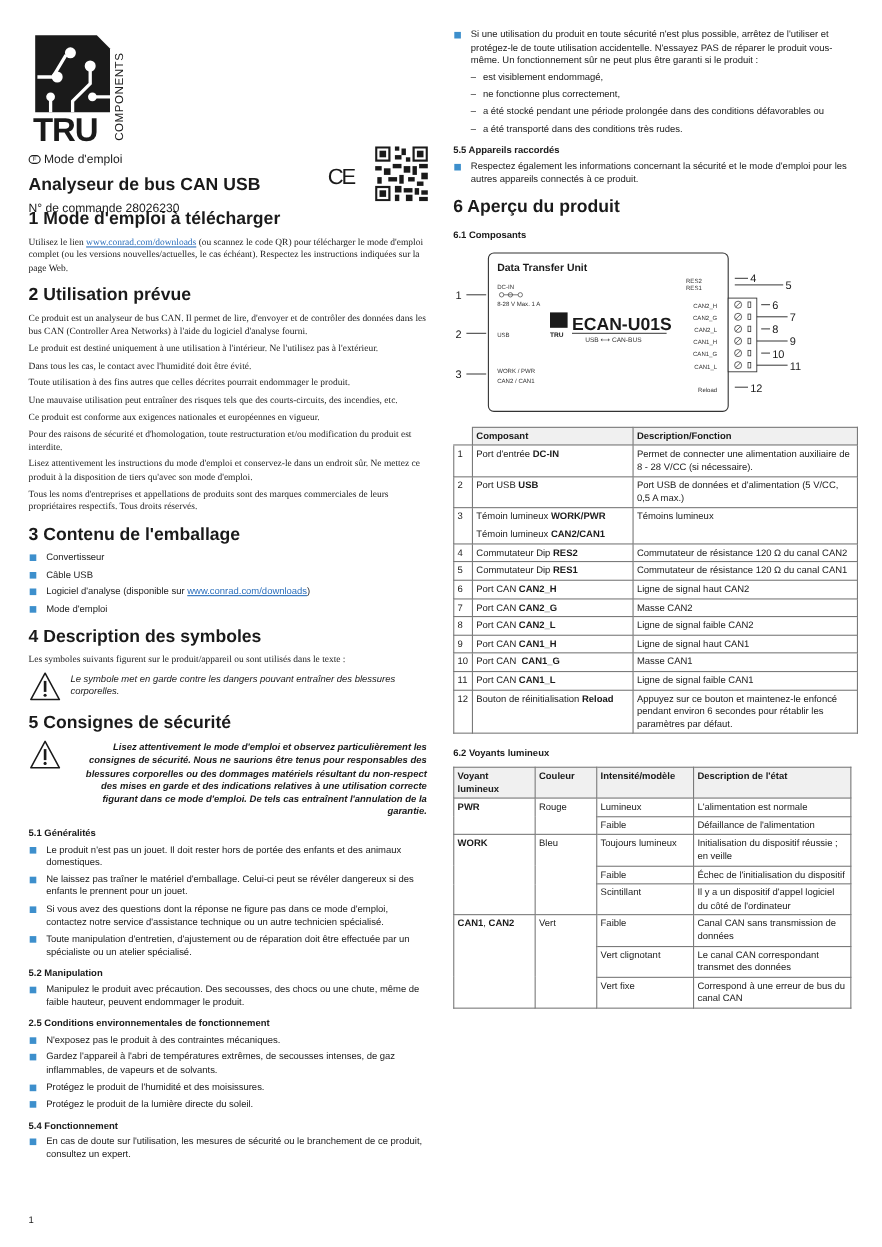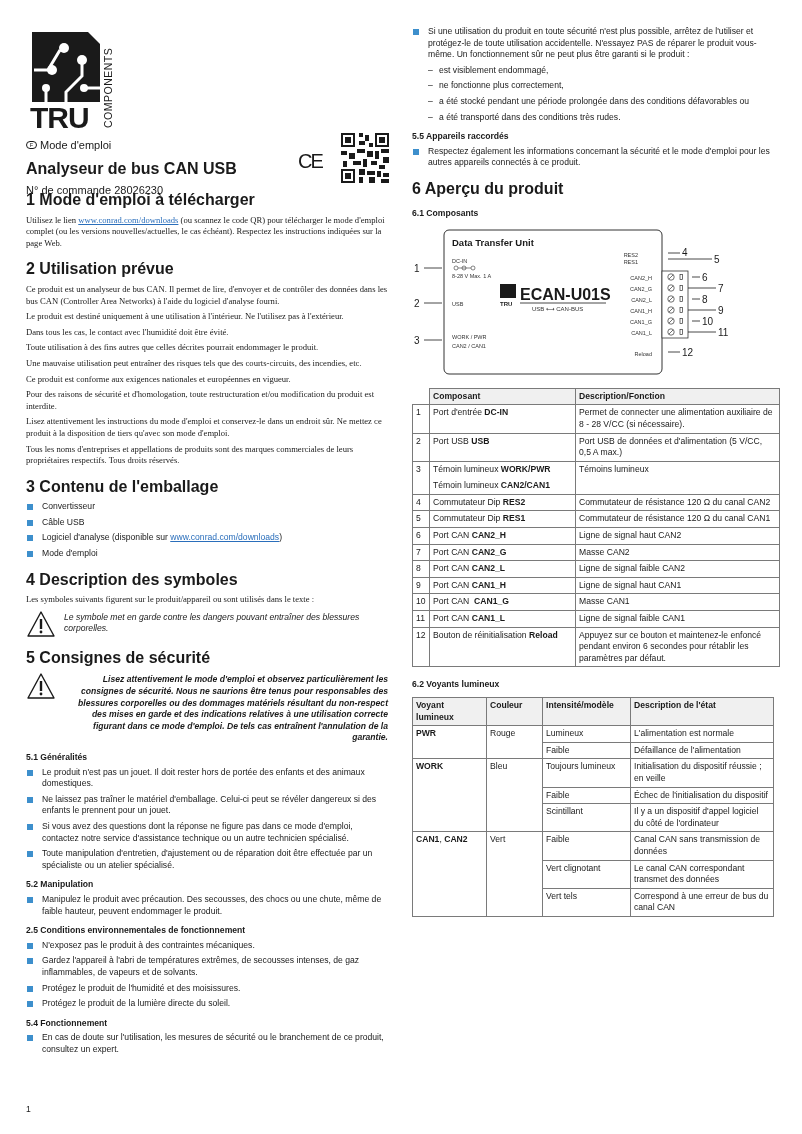--- a/index.html
+++ b/index.html
@@ -408,18 +408,18 @@
         <td rowspan="3"><b>CAN1</b><span>, </span><b>CAN2</b></td>
         <td rowspan="3">Vert</td>
         <td>Faible</td>
         <td>Canal CAN sans transmission de données</td>
       </tr>
       <tr>
         <td>Vert clignotant</td>
         <td>Le canal CAN correspondant transmet des données</td>
       </tr>
       <tr>
-        <td>Vert tels</td>
+        <td>Vert fixe</td>
         <td>Correspond à une erreur de bus du canal CAN</td>
       </tr>
     </tbody>
   </table>
 </div>
 
 </body></html>

